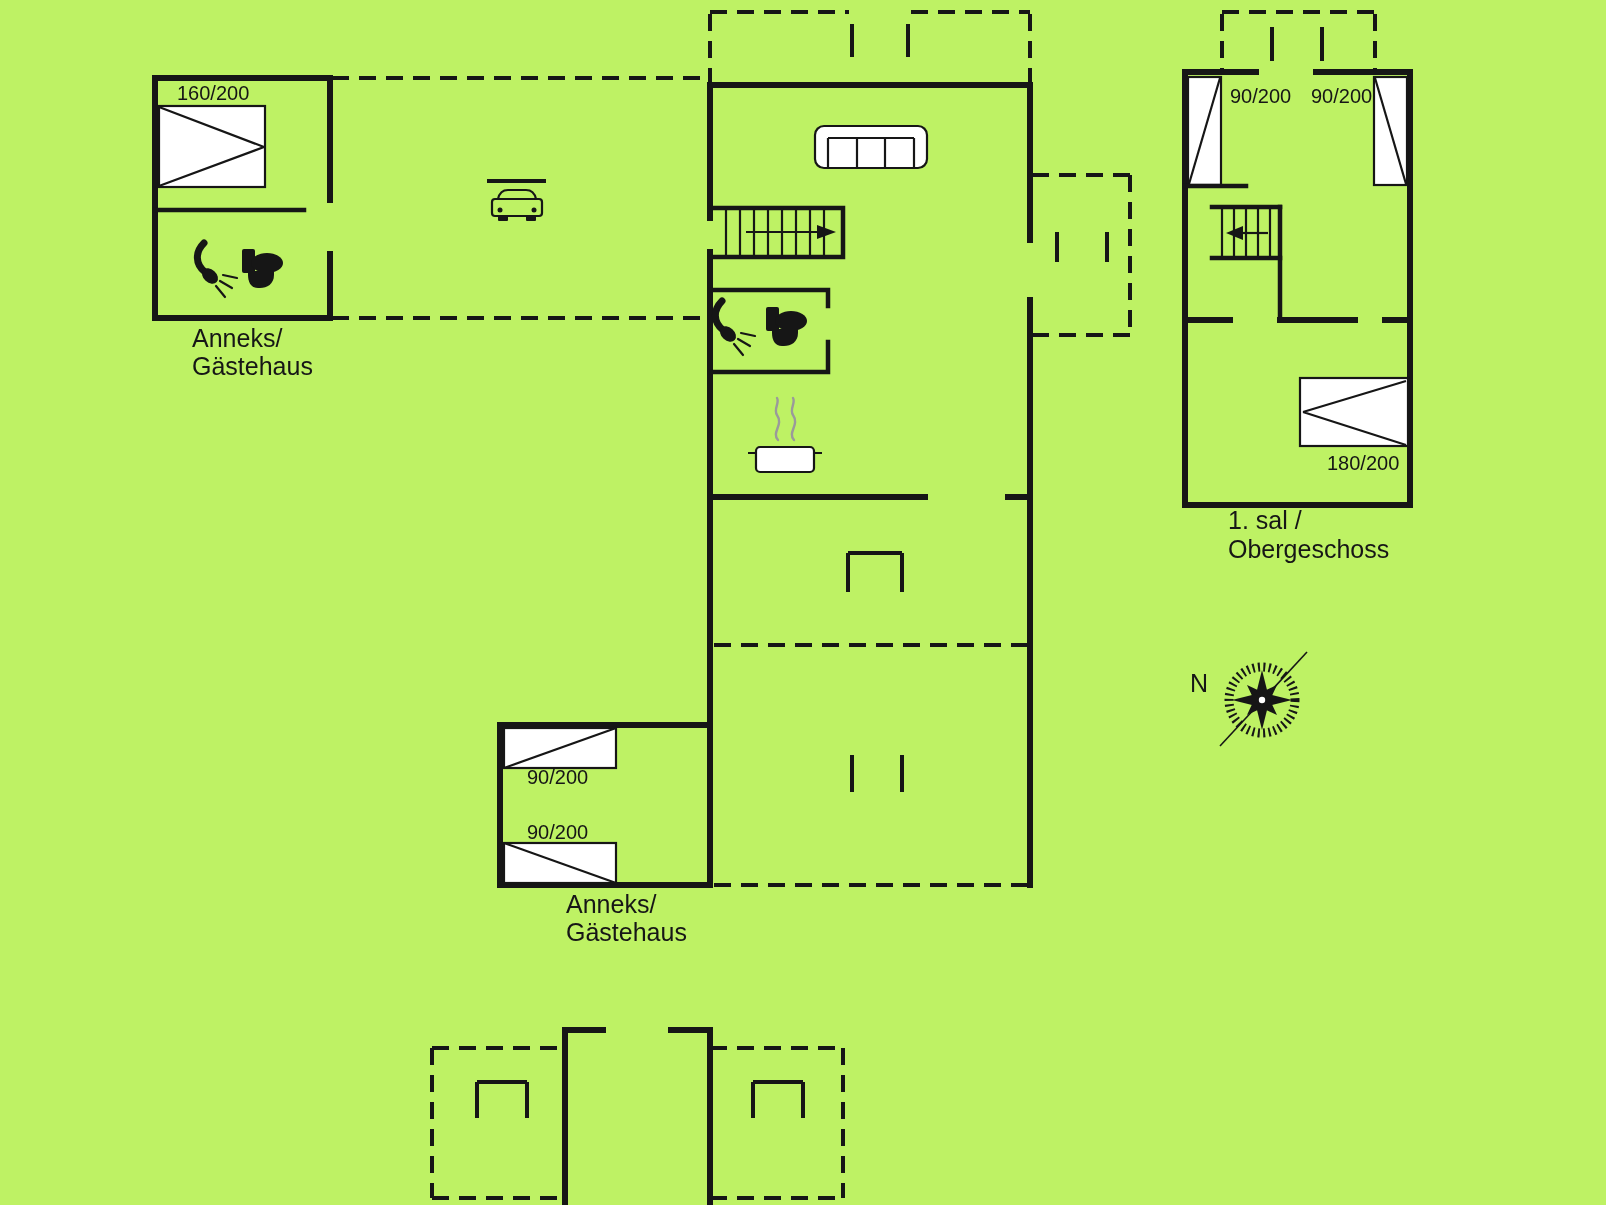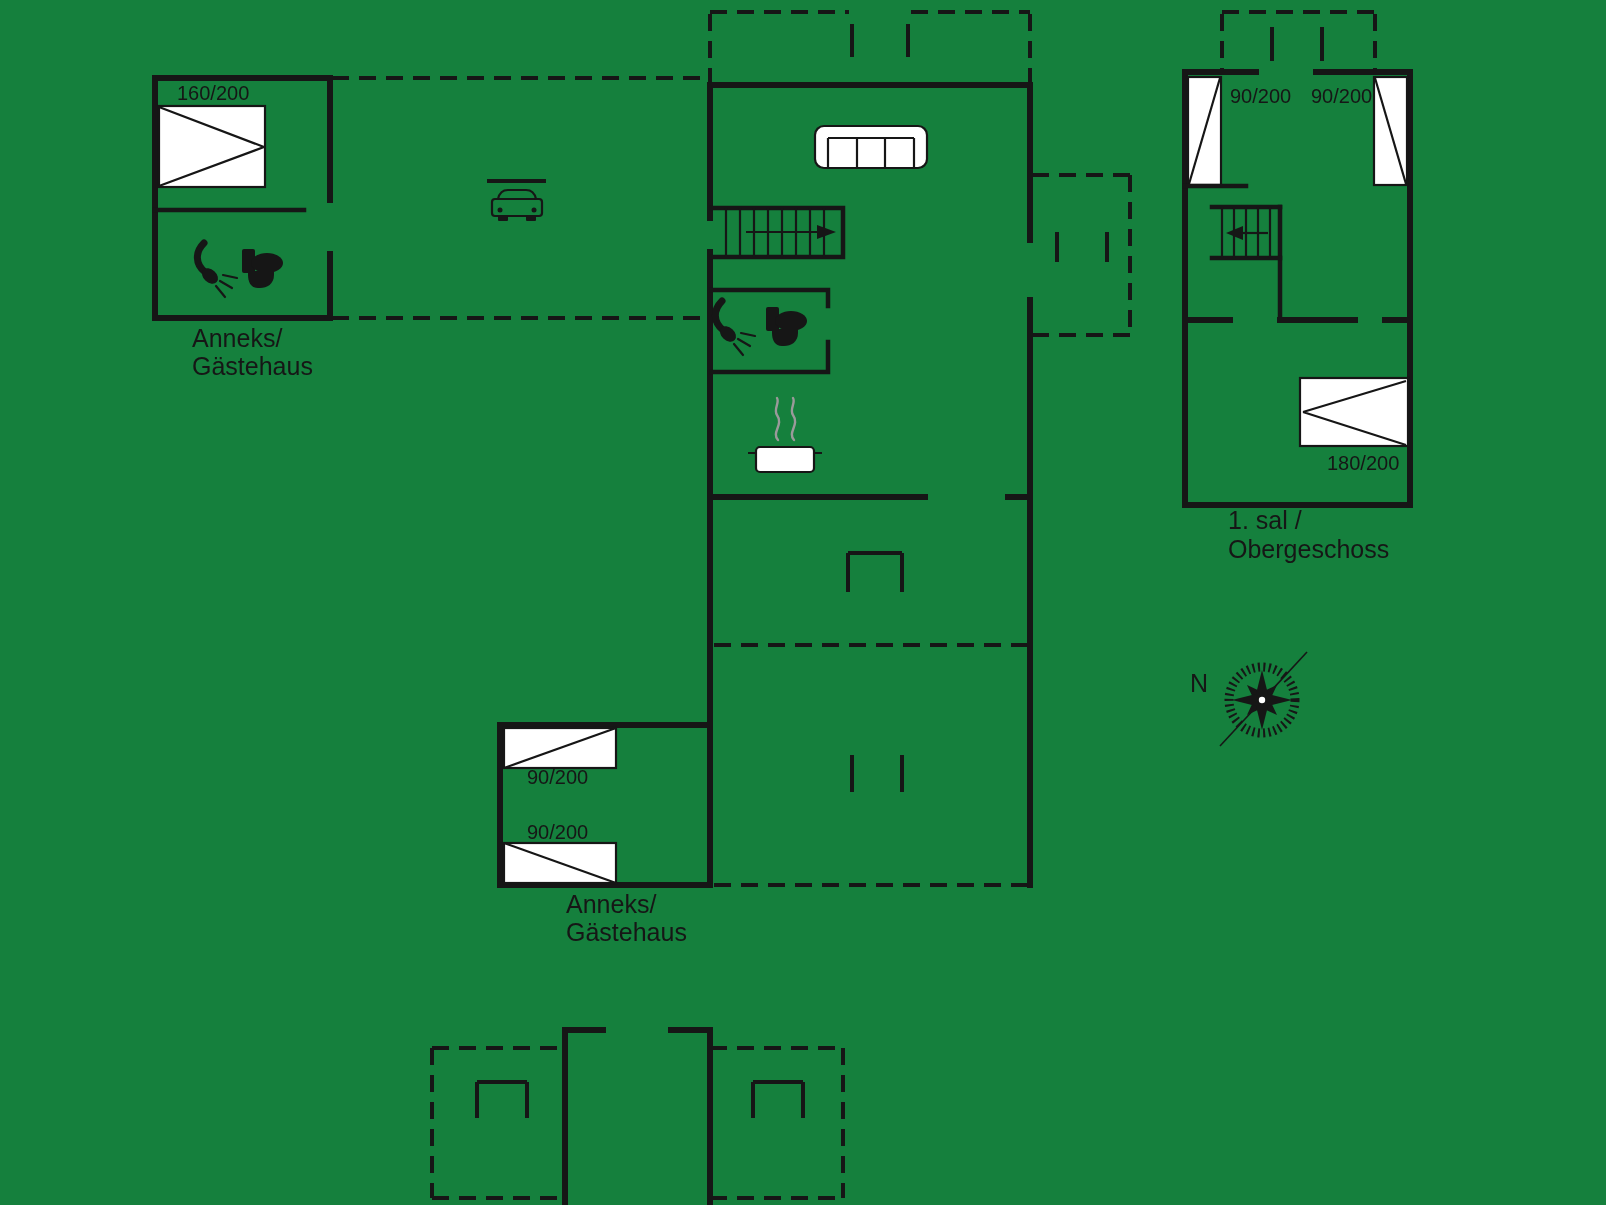--- a/index.html
+++ b/index.html
@@ -1,16 +1,16 @@
 <!DOCTYPE html>
 <html><head>
 <meta charset="utf-8">
 <style>
   html,body{margin:0;padding:0;background:#ffffff;}
-  .stage{position:relative;width:1606px;height:1205px;background:#15803d;font-family:"Liberation Sans",sans-serif;}
+  .stage{position:relative;width:1606px;height:1205px;background:#bef264;font-family:"Liberation Sans",sans-serif;}
   svg{display:block;}
   .wall{stroke:#161616;stroke-width:6;fill:none;stroke-linecap:square;}
   .iwall{stroke:#161616;stroke-width:4.5;fill:none;stroke-linecap:square;}
   .dash{stroke:#161616;stroke-width:4;fill:none;stroke-dasharray:17 10;}
   .furn{stroke:#161616;stroke-width:2.2;fill:#ffffff;}
   .furnline{stroke:#161616;stroke-width:2.2;fill:none;}
   .blk{fill:#161616;stroke:none;}
   .mark{stroke:#161616;stroke-width:4;fill:none;}
   .thin{stroke:#161616;stroke-width:2.2;fill:none;}
   .steam{stroke:#9a9a9a;stroke-width:2.4;fill:none;stroke-linecap:round;}

